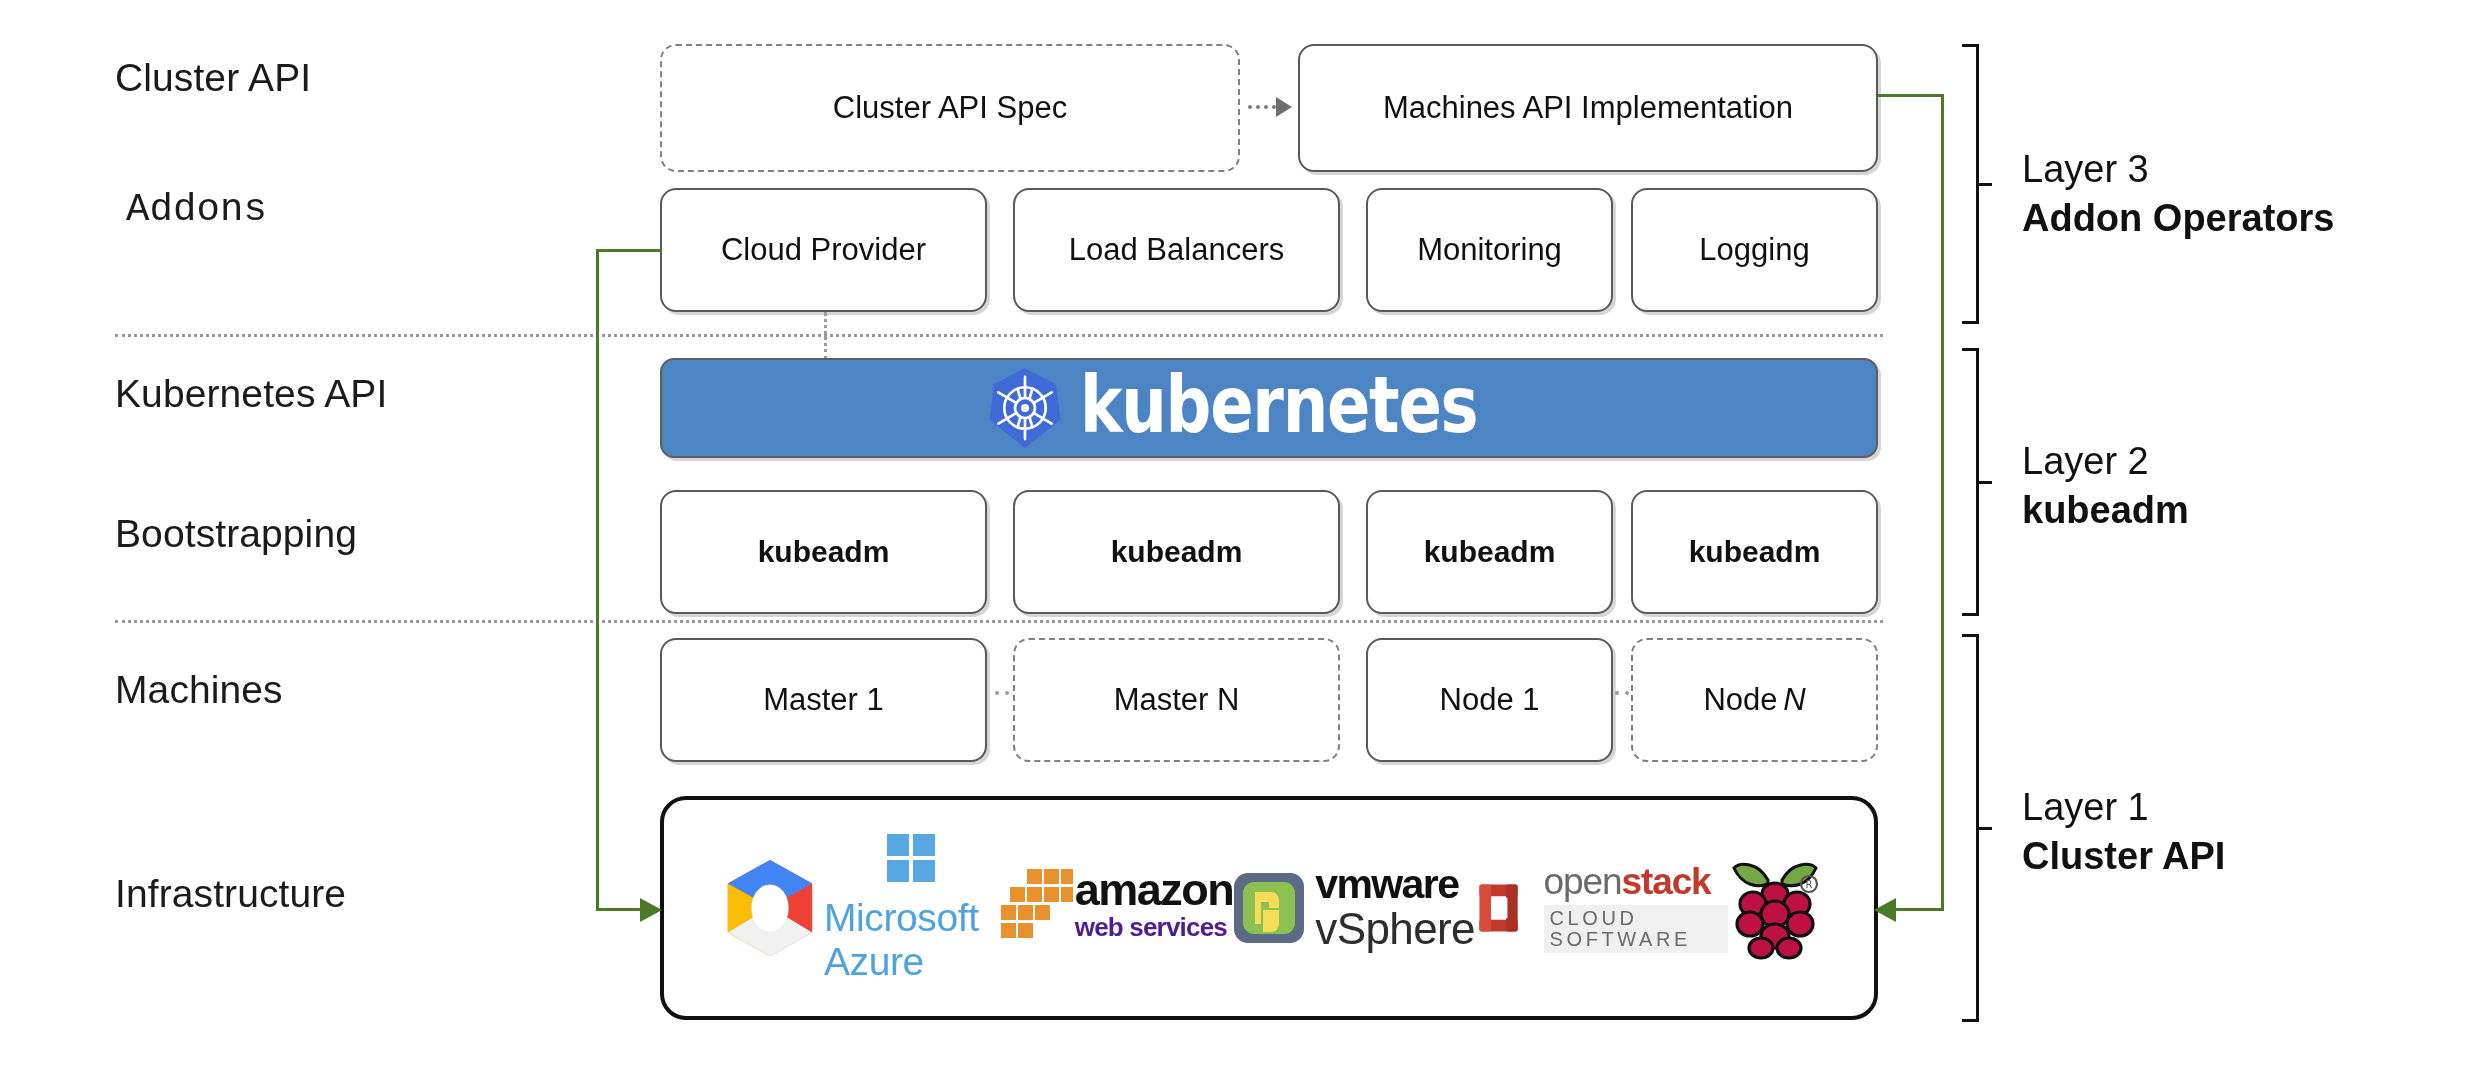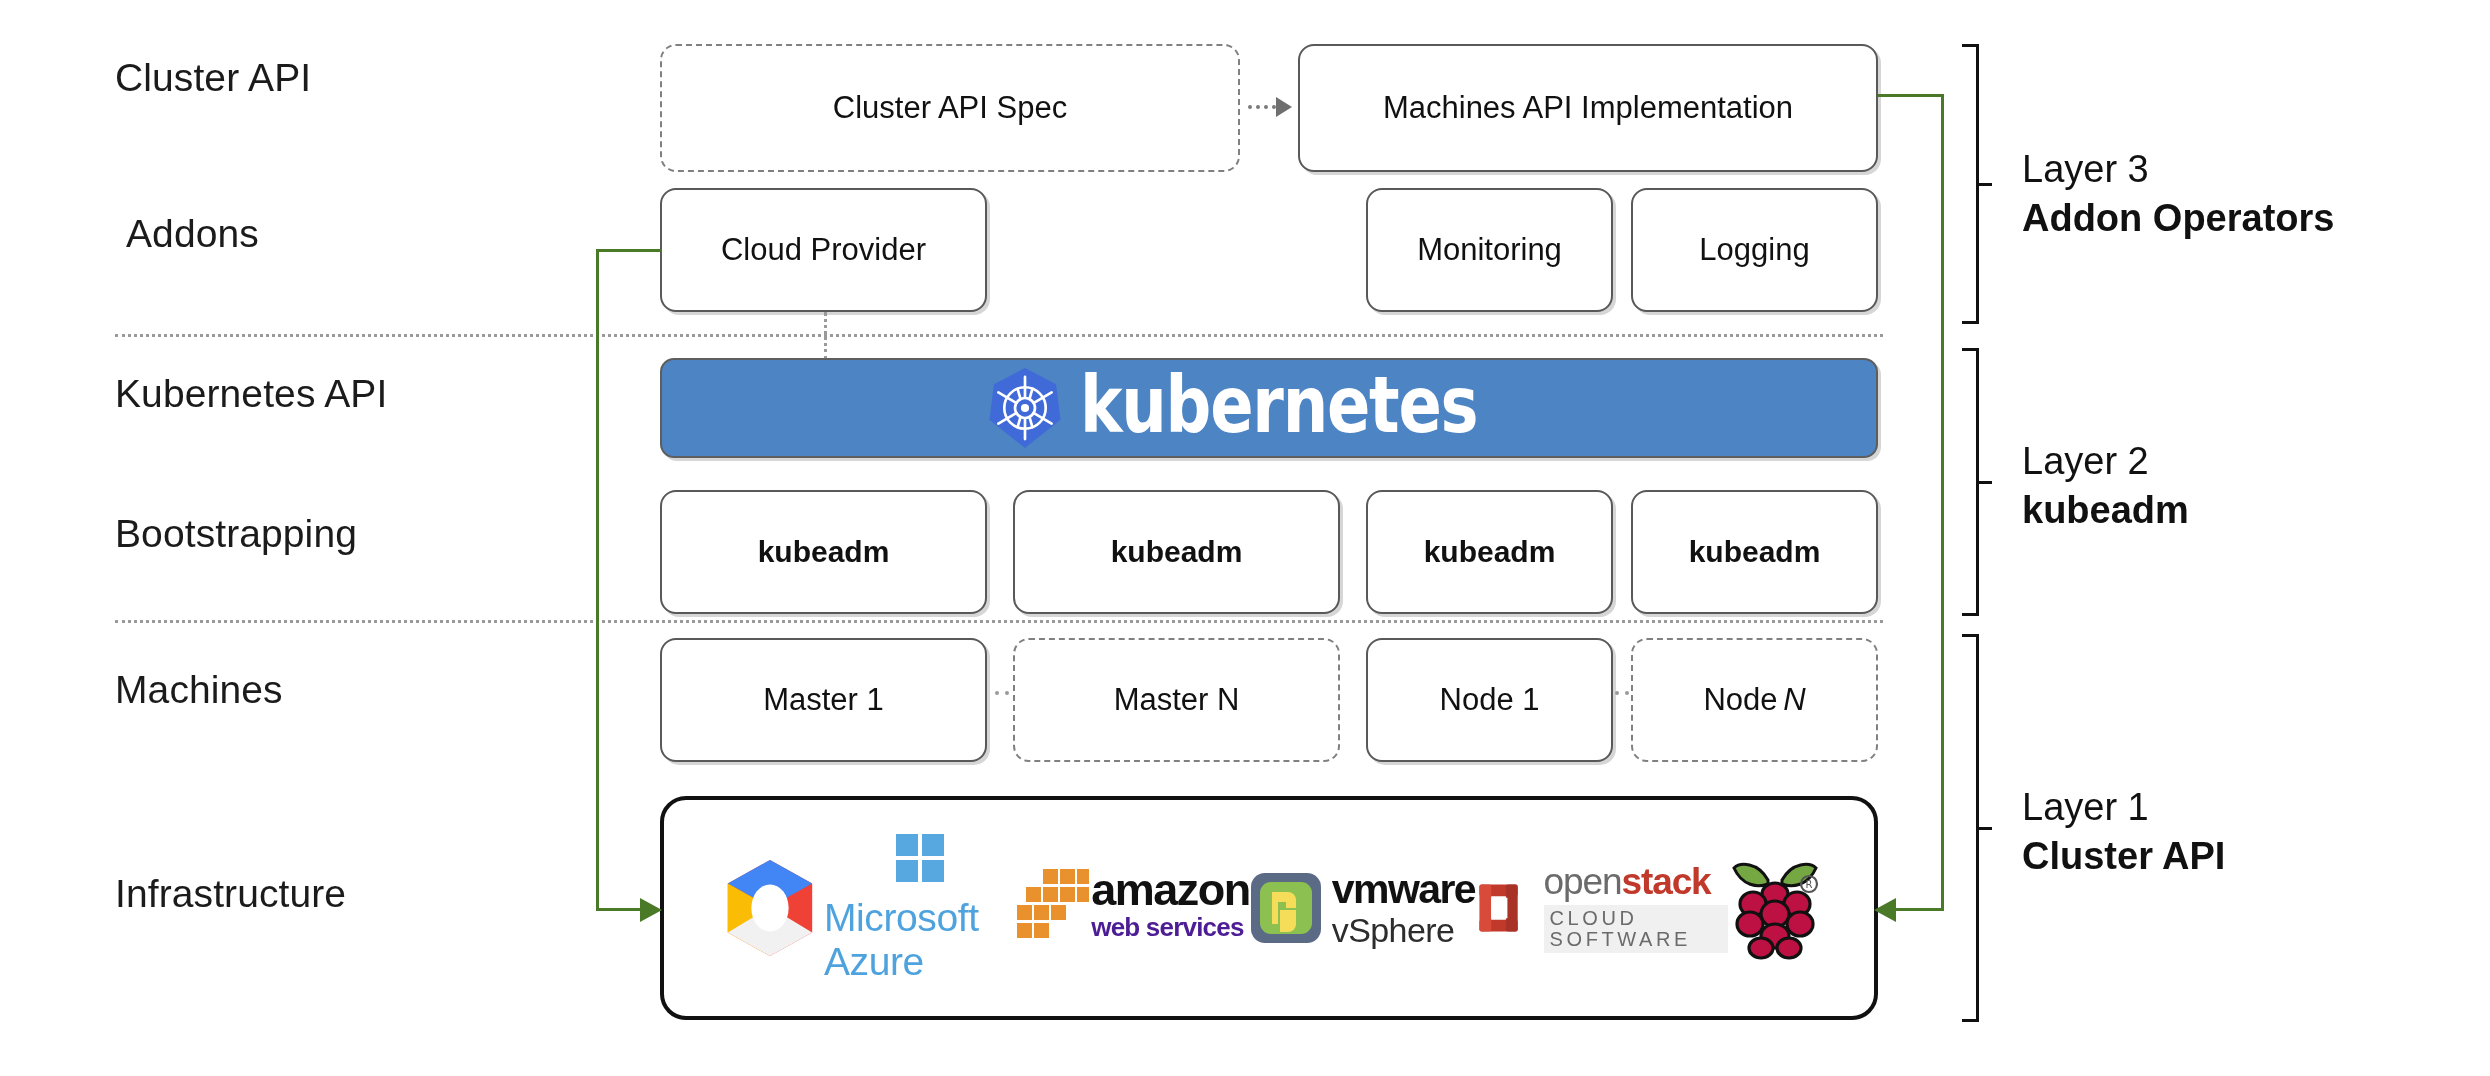--- a/index.html
+++ b/index.html
@@ -149,21 +149,21 @@
   }
   .layer-cap .strong{font-weight:700;display:block;}
   .layer-cap .reg{font-weight:400;display:block;}
 </style>
 </head>
 <body>
 
 <div id="canvas">
 
   <div class="row-label" style="left:115px;top:56px;">Cluster API</div>
-  <div class="row-label" style="left:126px;top:212px;">Addons</div>
+  <div class="row-label" style="left:126px;top:188px;font-family:Liberation Mono, monospace;">Addons</div>
   <div class="row-label" style="left:115px;top:372px;">Kubernetes API</div>
   <div class="row-label" style="left:115px;top:512px;">Bootstrapping</div>
   <div class="row-label" style="left:115px;top:668px;">Machines</div>
   <div class="row-label" style="left:115px;top:872px;">Infrastructure</div>
 
   <div class="hsep" style="left:115px;top:334px;width:1768px;"></div>
   <div class="hsep" style="left:115px;top:620px;width:1768px;"></div>
 
   <div class="node dashed" style="left:660px;top:44px;width:580px;height:128px;">
     <span>Cluster API Spec</span>
@@ -173,20 +173,23 @@
     <div class="line"></div>
     <div class="head"></div>
   </div>
 
   <div class="node shadow" style="left:1298px;top:44px;width:580px;height:128px;">
     <span>Machines API Implementation</span>
   </div>
 
   <div class="node shadow" style="left:660px;top:188px;width:327px;height:124px;">
     <span>Cloud Provider</span>
+  </div>
+  <div class="node shadow" style="left:1013px;top:188px;width:327px;height:124px;">
+    <span>Load Balancers</span>
   </div>
   <div class="node shadow" style="left:1366px;top:188px;width:247px;height:124px;">
     <span>Monitoring</span>
   </div>
   <div class="node shadow" style="left:1631px;top:188px;width:247px;height:124px;">
     <span>Logging</span>
   </div>
 
   <div class="vdot" style="left:824px;top:312px;height:48px;"></div>
 
@@ -299,21 +302,21 @@
 
     <div class="logo" style="gap:10px;">
       <svg width="72" height="72" viewBox="0 0 72 72">
         <rect x="1" y="1" width="70" height="70" rx="14" fill="#5b6b86"></rect>
         <rect x="10" y="10" width="52" height="52" rx="11" fill="#8cc152"></rect>
         <path d="M22,20 h16 a8,8 0 0 1 8,8 v8 h-10 v-6 h-8 v22 h-6 z" fill="#f5dd5a"></path>
         <path d="M30,38 h16 v14 a8,8 0 0 1 -8,8 h-8 z" fill="#f5dd5a"></path>
       </svg>
       <div style="line-height:1.02;">
         <div style="font-size:41px;font-weight:700;color:#111;letter-spacing:-1.6px;">vmware</div>
-        <div style="font-size:34px;font-weight:400;color:#2d2d2d;letter-spacing:-.6px;margin-top:2px;">vSphere</div>
+        <div style="font-size:44px;font-weight:400;color:#2d2d2d;letter-spacing:-.6px;margin-top:2px;">vSphere</div>
       </div>
     </div>
 
     <div class="logo" style="gap:20px;">
       <svg width="66" height="72" viewBox="0 0 66 72">
         <rect x="6" y="4" width="52" height="16" rx="3" fill="#c0392b"></rect>
         <rect x="6" y="52" width="52" height="16" rx="3" fill="#c0392b"></rect>
         <rect x="6" y="4" width="16" height="64" rx="3" fill="#d84a3a"></rect>
         <rect x="42" y="4" width="16" height="64" rx="3" fill="#a93226"></rect>
         <rect x="22" y="22" width="22" height="28" fill="#ffffff"></rect>

